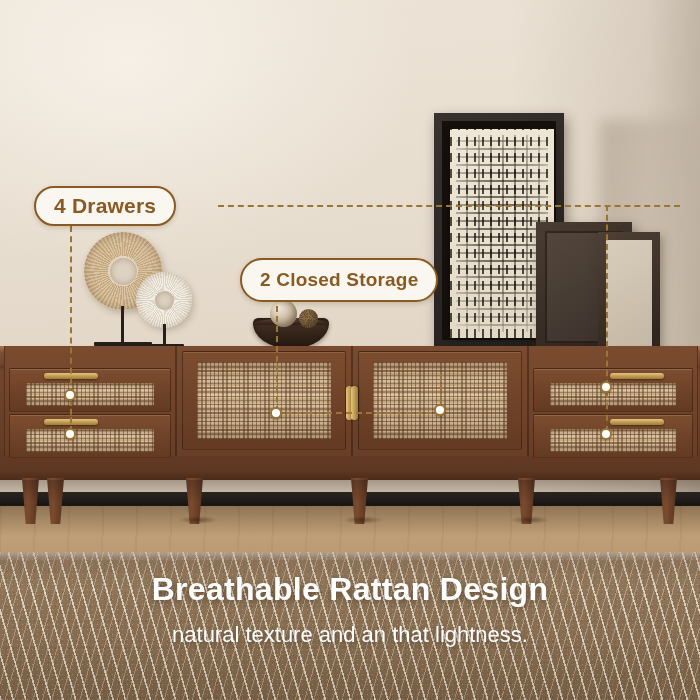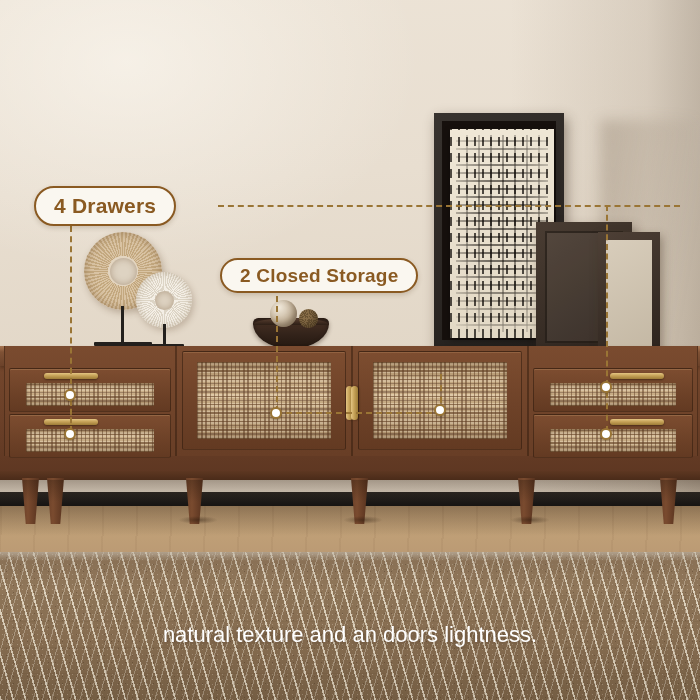--- a/index.html
+++ b/index.html
@@ -266,21 +266,21 @@
     white-space:nowrap;
     z-index:20;
   }
   .pill span {
     color:#8a5a22;
     font-weight:bold;
     letter-spacing:.2px;
   }
   #pill-drawers { left:34px; top:186px; height:40px; }
   #pill-drawers span { font-size:21px; }
-  #pill-storage { left:220px; top:258px; height:35px; }
+  #pill-storage { left:240px; top:258px; height:44px; }
   #pill-storage span { font-size:19px; }
 
   .dash-v {
     position:absolute; width:0;
     border-left:2px dashed #9a7535;
     z-index:15;
   }
   .dash-h {
     position:absolute; height:0;
     border-top:2px dashed #9a7535;
@@ -455,17 +455,18 @@
   <div class="dash-v" style="left:440px; top:374px; height:40px;"></div>
   <div class="dot" style="left:434px; top:404px;"></div>
 
   <div class="pill" id="pill-drawers">
     <span>4 Drawers</span>
   </div>
   <div class="pill" id="pill-storage">
     <span>2 Closed Storage</span>
   </div>
 
+  <div class="headline">Breathable Rattan Design</div>
   <div class="subline">
-    <div>natural texture and an doors lightness.</div>
+    <div>natural texture and an that lightness.</div>
   </div>
 
 </div>
 
 </body></html>

